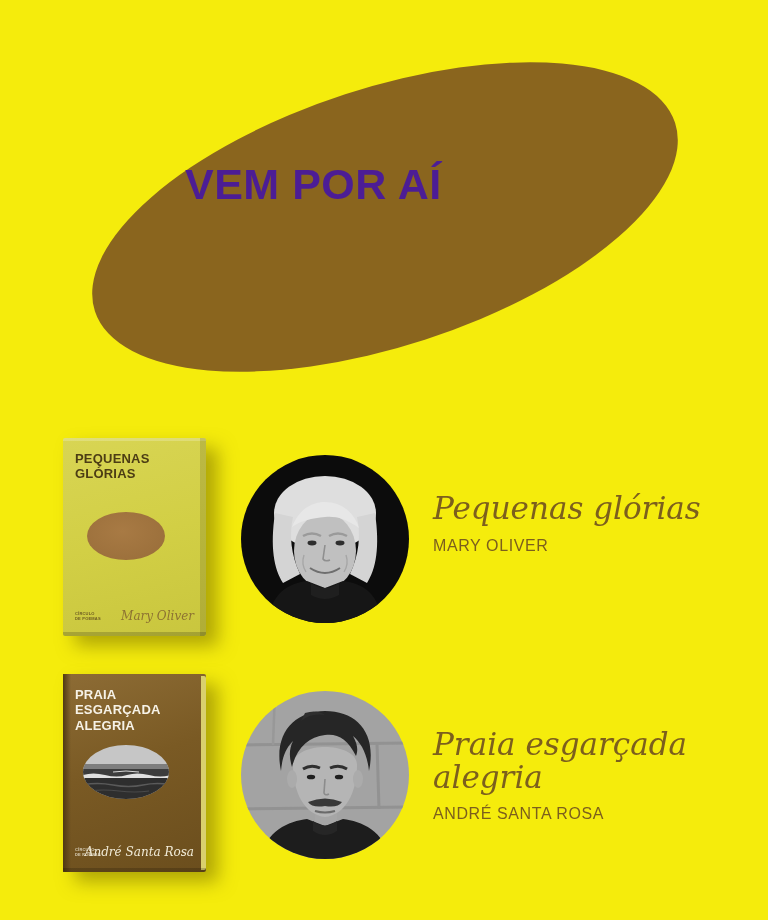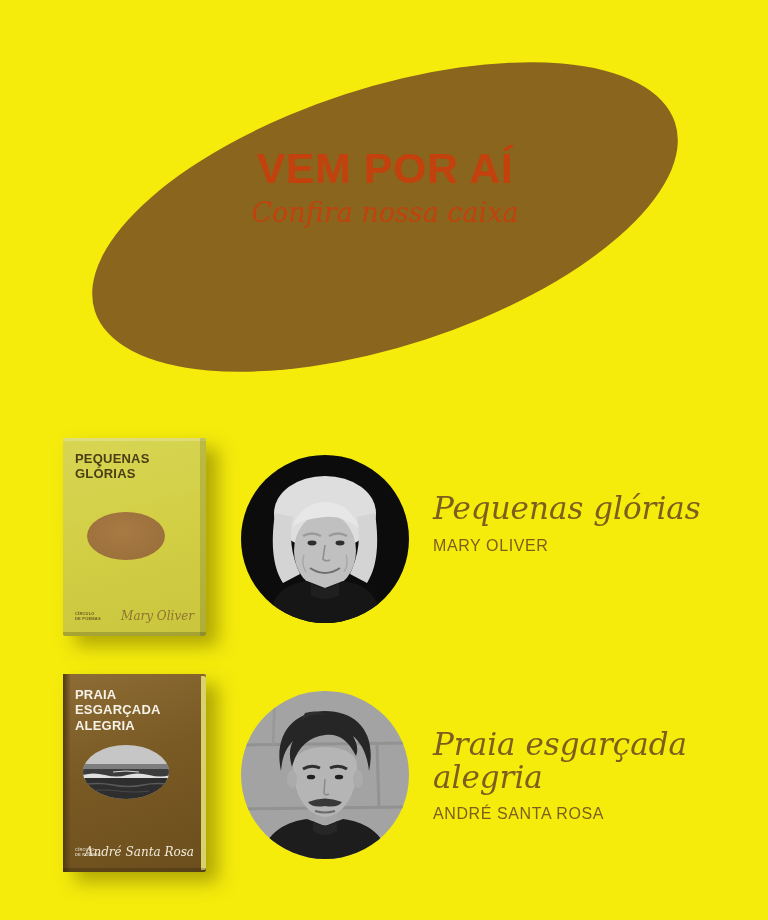--- a/index.html
+++ b/index.html
@@ -6,21 +6,21 @@
   .canvas{
     position:relative;width:768px;height:920px;overflow:hidden;
     background:#f5ec0c;font-family:"Liberation Sans",sans-serif;
   }
   
   .hero-ellipse{
     position:absolute;left:80px;top:88px;width:610px;height:258px;
     background:#8a651e;border-radius:50%;transform:rotate(-18deg);
   }
   .hero-text{
-    position:absolute;left:185px;top:147px;width:400px;text-align:center;color:#c2410c;
+    position:absolute;left:185px;top:163px;width:400px;text-align:left;color:#4c1d95;
   }
   .hero-title{
     margin:0;font-size:43px;font-weight:700;letter-spacing:.5px;line-height:1.0;
     font-family:"Liberation Sans",sans-serif;
   }
   .hero-sub{
     margin:0;font-family:"DejaVu Serif",serif;font-style:italic;
     font-size:27px;line-height:27px;
   }
   .hero-sub.first{margin-top:9px;}
@@ -76,21 +76,20 @@
   }
 </style>
 </head>
 <body>
 
 <div class="canvas">
 
   <div class="hero-ellipse"></div>
   <div class="hero-text">
     <h1 class="hero-title">VEM POR AÍ</h1>
-    <p class="hero-sub first">Confira nossa caixa</p>
   </div>
 
   <div class="book glorias">
     <div class="edge top-light"></div>
     <div class="edge right-fold"></div>
     <div class="edge bottom-dark"></div>
     <div class="cover-title">PEQUENAS GLÓRIAS</div>
     <div class="cover-oval"></div>
     <div class="cover-publisher">
       <div>CÍRCULO</div>

